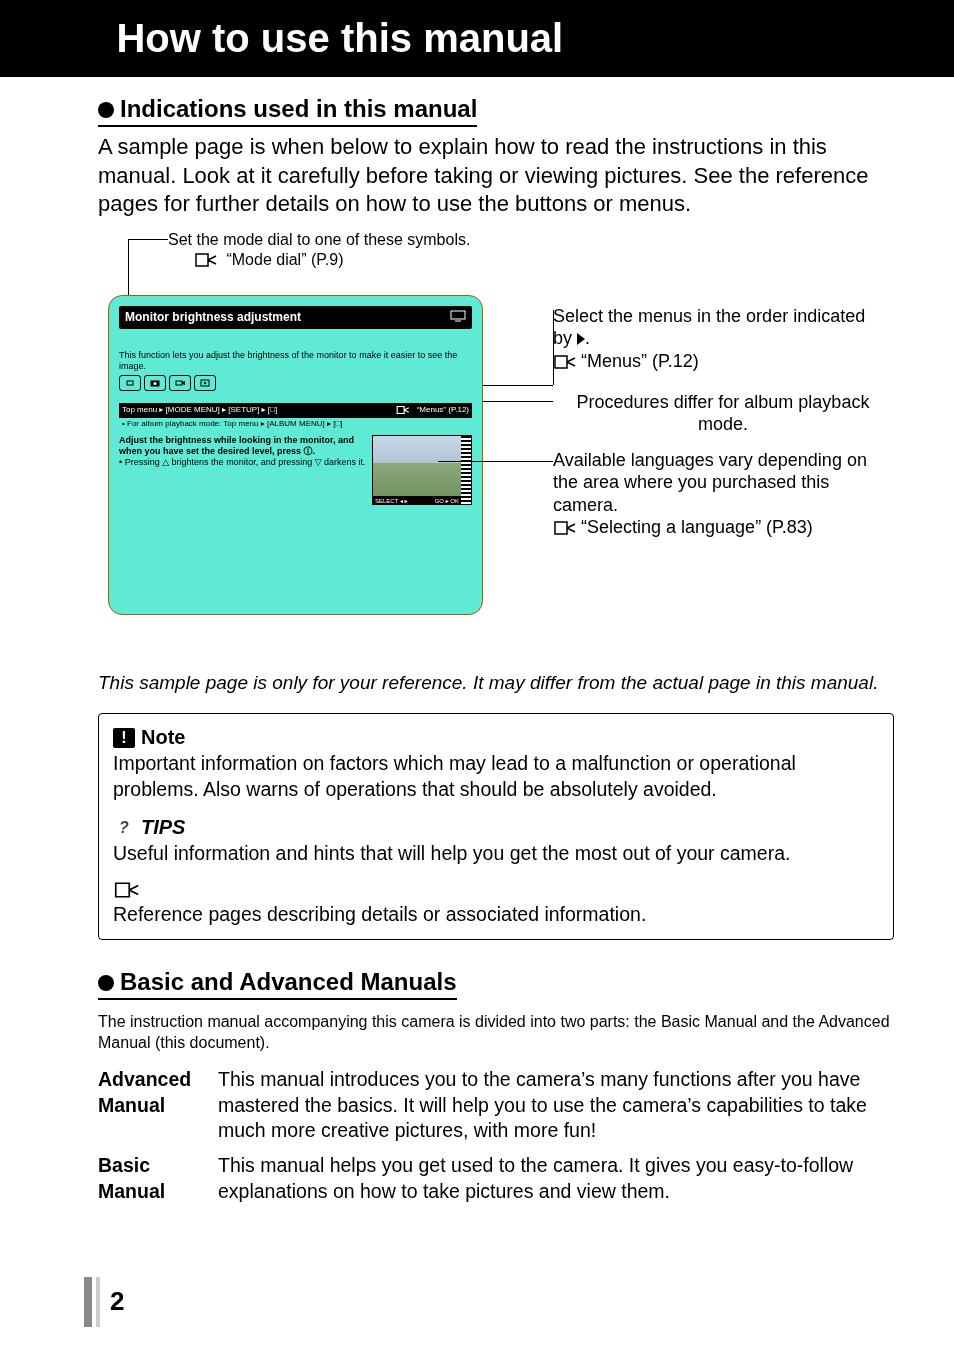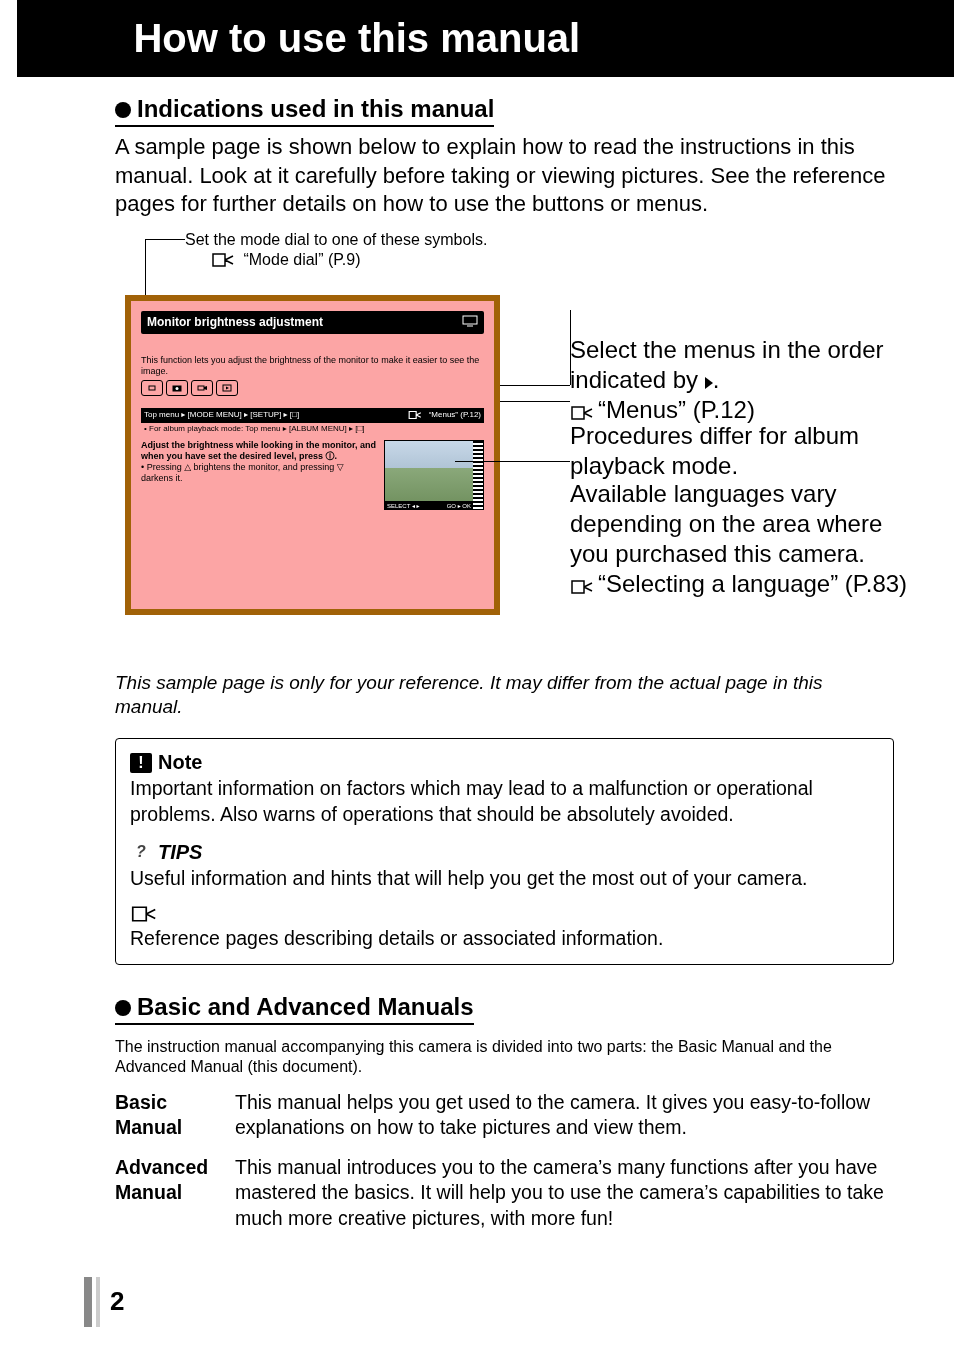--- a/index.html
+++ b/index.html
@@ -1,58 +1,58 @@
 <!DOCTYPE html>
 <html><head>
 <meta charset="utf-8">
 <style>
   * { box-sizing: border-box; margin: 0; padding: 0; }
   html, body { width: 954px; background: #fff; font-family: Arial, Helvetica, sans-serif; color: #000; }
-  .page { width: 954px; min-height: 1357px; padding: 0 0 40px 17px; position: relative; }
+  .page { width: 954px; min-height: 1357px; padding: 0 0 40px 0; position: relative; }
 
   
   .header-bar { background: #000; padding: 8px 0 6px 0; margin: 0 0 18px 0; }
   .header-left-block { display: inline-block; width: 98px; height: 60px; background: #000; vertical-align: middle; }
   .header-title { display: inline-block; vertical-align: middle; color: #fff; font-size: 40px; font-weight: bold; padding: 8px 0 10px 14px; }
 
   .content { padding: 0 60px 0 98px; }
 
   .section-heading { font-size: 24px; font-weight: bold; border-bottom: 2px solid #000; padding-bottom: 2px; margin-bottom: 6px; display: inline-block; width: auto; }
   .bullet-dot { display: inline-block; width: 16px; height: 16px; background: #000; border-radius: 50%; margin-right: 6px; vertical-align: -1px; }
 
   .body-para { font-size: 22px; line-height: 1.3; margin-bottom: 12px; }
 
   
   .diagram-wrap { position: relative; margin: 10px 0 0 0; height: 400px; }
 
   .mode-note { position: absolute; left: 70px; top: 0; font-size: 16px; }
   .ref-icon { display: inline-block; vertical-align: -3px; margin-right: 4px; }
   .ref-icon svg { display:block; }
 
-  .sample-box { position: absolute; left: 10px; top: 64px; width: 375px; height: 320px; border: 6px solid #a16207; border-radius: 0; background: #fca5a5; padding: 10px; }
+  .sample-box { position: absolute; left: 10px; top: 64px; width: 375px; height: 320px; border: 1px solid #a16207; border-radius: 14px; background: #5eead4; padding: 10px; }
 
   .sample-header { background: #000; color: #fff; font-size: 12px; font-weight: bold; padding: 4px 6px; display: flex; align-items: center; justify-content: space-between; border-radius: 2px; }
   .sample-subtext { font-size: 9px; margin-top: 21px; line-height: 1.2; }
 
   .mode-icon-row { margin-top: 4px; display: flex; gap: 3px; }
   .mode-icon { width: 22px; height: 16px; border: 1px solid #000; border-radius: 3px; display:flex; align-items:center; justify-content:center; }
   .mode-icon svg { display:block; }
 
   .top-menu-bar { background: #000; color: #fff; font-size: 8px; font-weight: normal; padding: 2px 3px; margin-top: 12px; display:flex; justify-content:space-between; }
   .album-bar { font-size: 8px; padding: 1px 3px; border-top: 1px solid #000; }
 
   .instr-row { margin-top: 6px; display: flex; gap: 6px; }
   .instr-text { font-size: 9px; line-height: 1.2; flex: 1; }
   .instr-text .bold { font-weight: bold; }
   .photo-placeholder { width: 100px; height: 70px; border: 1px solid #000; background: linear-gradient(180deg, #c8d8e8 0%, #b0c4d6 40%, #8aa87a 40%, #6e8e5c 100%); position: relative; }
   .photo-placeholder::after { content:""; position:absolute; right:0; top:0; bottom:0; width:10px; background: repeating-linear-gradient(180deg,#000,#000 2px,#fff 2px,#fff 4px); }
   .photo-bottom-bar { position:absolute; left:0; right:10px; bottom:0; height:8px; background:#000; color:#fff; font-size:6px; display:flex; justify-content:space-between; align-items:center; padding:0 2px; }
 
   
-  .annot { position: absolute; font-size: 24px; line-height: 1.25; margin-top: 30px; }
+  .annot { position: absolute; font-size: 18px; line-height: 1.25; }
   .annot-line { position: absolute; border-top: 1px solid #000; height:0; }
   .annot-line-v { position:absolute; border-left:1px solid #000; width:0; }
 
   .sample-caption { font-size: 19px; line-height: 1.3; margin-top: 40px; font-style: italic; }
 
   
   .notes-box { border: 1px solid #000; border-radius: 4px; padding: 12px 14px; margin-top: 18px; }
   .note-head { font-size: 20px; font-weight: bold; display:flex; align-items:center; gap:6px; margin-bottom:2px; }
   .note-body { font-size: 19.5px; line-height: 1.3; margin-bottom: 14px; }
   .tips-head { font-size: 20px; font-weight: bold; font-style: italic; display:flex; align-items:center; gap:6px; margin-bottom:2px; }
@@ -83,21 +83,21 @@
   </div>
 
   <div class="content">
 
     <div>
       <span class="section-heading">
         <span class="bullet-dot"></span><span>Indications used in this manual</span>
       </span>
     </div>
 
-    <p class="body-para">A sample page is shown below to explain how to read the instructions in this manual. Look at it carefully before taking or viewing pictures. See the reference pages for further details on how to use the buttons or menus.</p>
+    <p class="body-para">A sample page is when below to explain how to read the instructions in this manual. Look at it carefully before taking or viewing pictures. See the reference pages for further details on how to use the buttons or menus.</p>
 
     <div class="diagram-wrap">
 
       <div class="annot-line-v" style="left:30px; top:8px; height:110px;"></div>
       <div class="annot-line" style="left:30px; top:8px; width:40px;"></div>
 
       <div class="mode-note">
         <div>Set the mode dial to one of these symbols.</div>
         <div style="margin-left:26px; margin-top:2px;">
           <span class="ref-icon">
@@ -183,21 +183,21 @@
       <div class="annot" style="left:455px; top:74px; width:330px;">
         <span>Select the menus in the order indicated by</span>
         <span class="triangle-right"></span><span>.</span><br>
         <span class="ref-icon">
           <svg width="24" height="16" viewBox="0 0 24 16">
               <path d="M2 2 L2 14 L14 14 L14 2 Z M14 8 L22 4 M14 8 L22 12" stroke="#000" stroke-width="1.5" fill="none"></path>
             </svg>
         </span><span>“Menus” (P.12)</span>
       </div>
 
-      <div class="annot" style="left:455px; top:160px; width:340px;">Procedures differ for album playback mode.</div>
+      <div class="annot" style="left:455px; top:160px; width:340px;text-align:center;">Procedures differ for album playback mode.</div>
 
       <div class="annot" style="left:455px; top:218px; width:340px;">
         <span>Available languages vary depending on the area where you purchased this camera.</span><br>
         <span class="ref-icon">
           <svg width="24" height="16" viewBox="0 0 24 16">
               <path d="M2 2 L2 14 L14 14 L14 2 Z M14 8 L22 4 M14 8 L22 12" stroke="#000" stroke-width="1.5" fill="none"></path>
             </svg>
         </span><span>“Selecting a language” (P.83)</span>
       </div>
 
@@ -229,29 +229,29 @@
     </div>
 
     <div style="margin-top:28px;">
       <span class="section-heading">
         <span class="bullet-dot"></span><span>Basic and Advanced Manuals</span>
       </span>
     </div>
 
     <p class="body-para" style="font-size:16px; margin-top:6px;">The instruction manual accompanying this camera is divided into two parts: the Basic Manual and the Advanced Manual (this document).</p>
 
+    <div class="manual-row" style="margin-top:14px;">
+      <div class="manual-label">Advanced Manual</div>
+      <div class="manual-desc">This manual introduces you to the camera’s many functions after you have mastered the basics. It will help you to use the camera’s capabilities to take much more creative pictures, with more fun!</div>
+    </div>
+
     <div class="manual-row">
       <div class="manual-label">Basic Manual</div>
       <div class="manual-desc">This manual helps you get used to the camera. It gives you easy-to-follow explanations on how to take pictures and view them.</div>
     </div>
 
-    <div class="manual-row" style="margin-top:14px;">
-      <div class="manual-label">Advanced Manual</div>
-      <div class="manual-desc">This manual introduces you to the camera’s many functions after you have mastered the basics. It will help you to use the camera’s capabilities to take much more creative pictures, with more fun!</div>
-    </div>
-
   </div>
 
   <div class="page-tab"></div>
   <div class="page-tab2"></div>
   <div class="page-number">2</div>
 
 </div>
 
 </body></html>

